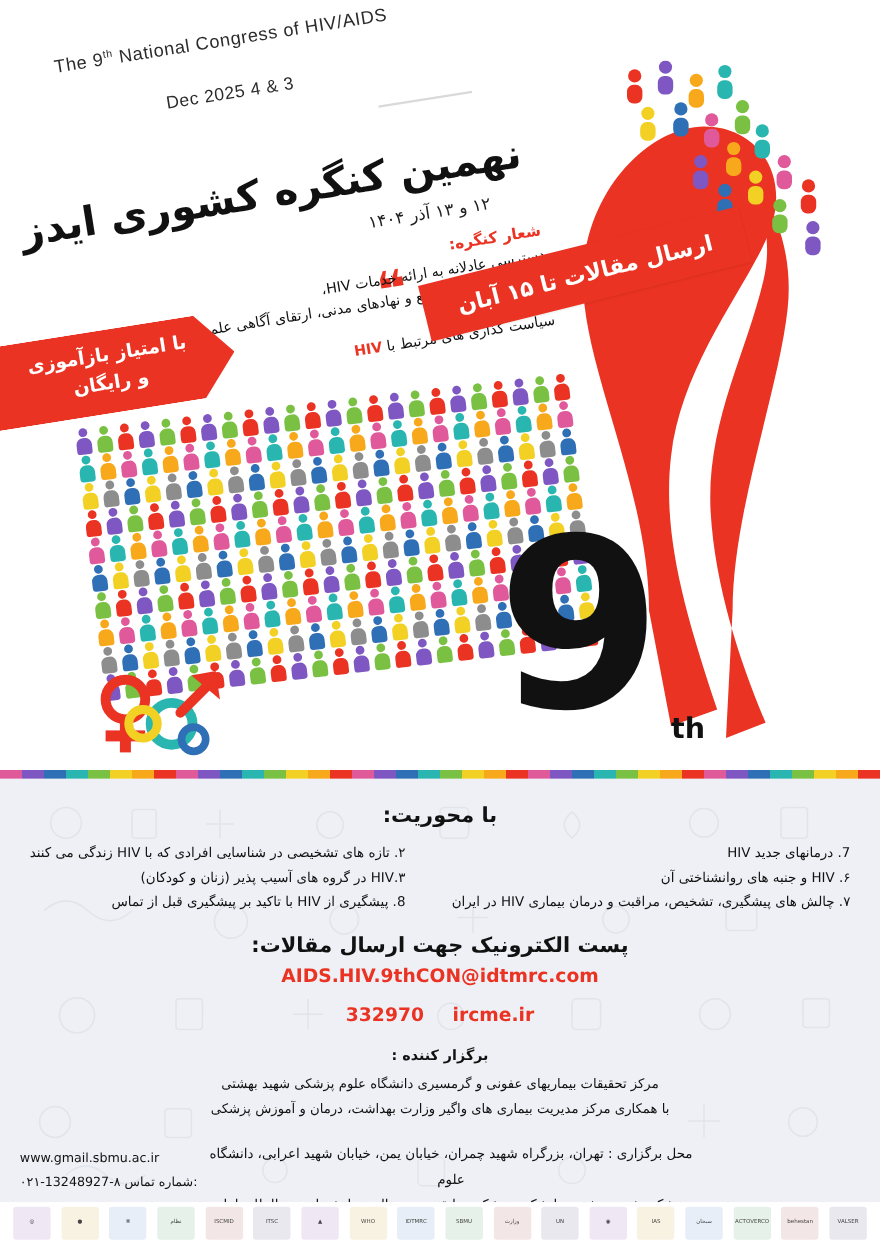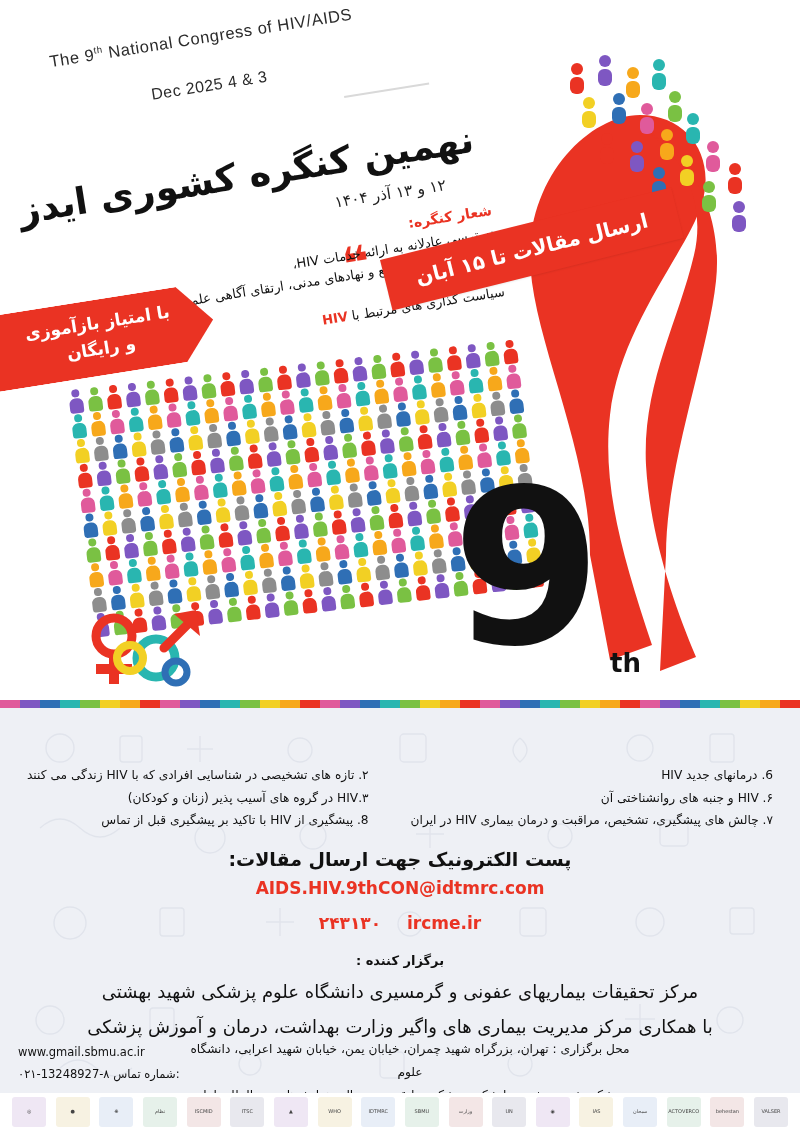--- a/index.html
+++ b/index.html
@@ -315,21 +315,21 @@
     top: 245px; right: 0; left: 0;
     text-align: center;
     font-size: 13px;
     font-weight: bold;
     color: #111;
   }
   .organizer-lines {
     position: absolute;
     top: 266px; right: 0; left: 0;
     text-align: center;
-    font-size: 18px;
+    font-size: 12px;
     color: #111;
     line-height: 1.95;
   }
 
   .venue {
     position: absolute;
     top: 330px;
     right: 170px;
     left: 190px;
     text-align: center;
@@ -1563,40 +1563,41 @@
           <rect x="150" y="300" width="24" height="26" rx="3"></rect>
         <path d="M640 296 v30 M625 311 h30"></path>
           <circle cx="730" cy="312" r="13"></circle>
         <path d="M60 360 q18 -16 36 0 t36 0"></path>
           <circle cx="250" cy="356" r="11"></circle>
         <rect x="380" y="344" width="24" height="26" rx="4"></rect>
           <circle cx="520" cy="356" r="12"></circle>
       </g>
     </svg>
 
+    <div class="topics-title">با محوریت:</div>
 
     <div class="topics">
       <ol>
-        <li>6. درمانهای جدید HIV</li>
+        <li>7. درمانهای جدید HIV</li>
         <li>۶. HIV و جنبه های روانشناختی آن</li>
         <li>۷. چالش های پیشگیری، تشخیص، مراقبت و درمان بیماری HIV در ایران</li>
       </ol>
       <ol>
         <li>۲. تازه های تشخیصی در شناسایی افرادی که با HIV زندگی می کنند</li>
         <li>۳.HIV در گروه های آسیب پذیر (زنان و کودکان)</li>
         <li>8. پیشگیری از HIV با تاکید بر پیشگیری قبل از تماس</li>
       </ol>
     </div>
 
     <div class="email-title">پست الکترونیک جهت ارسال مقالات:</div>
     <div class="email-value">AIDS.HIV.9thCON@idtmrc.com</div>
 
     <div class="reg-row">
       <span class="link">ircme.ir</span>
-      <span class="code">۲۴۳۱۳۰</span>
+      <span class="code">332970</span>
     </div>
 
     <div class="organizer-title">برگزار کننده :</div>
     <div class="organizer-lines">
       <div>مرکز تحقیقات بیماریهای عفونی و گرمسیری دانشگاه علوم پزشکی شهید بهشتی</div>
       <div>با همکاری مرکز مدیریت بیماری های واگیر وزارت بهداشت، درمان و آموزش پزشکی</div>
     </div>
 
     <div class="venue">
       <div>محل برگزاری :  تهران، بزرگراه شهید چمران، خیابان یمن، خیابان شهید اعرابی، دانشگاه علوم</div>

